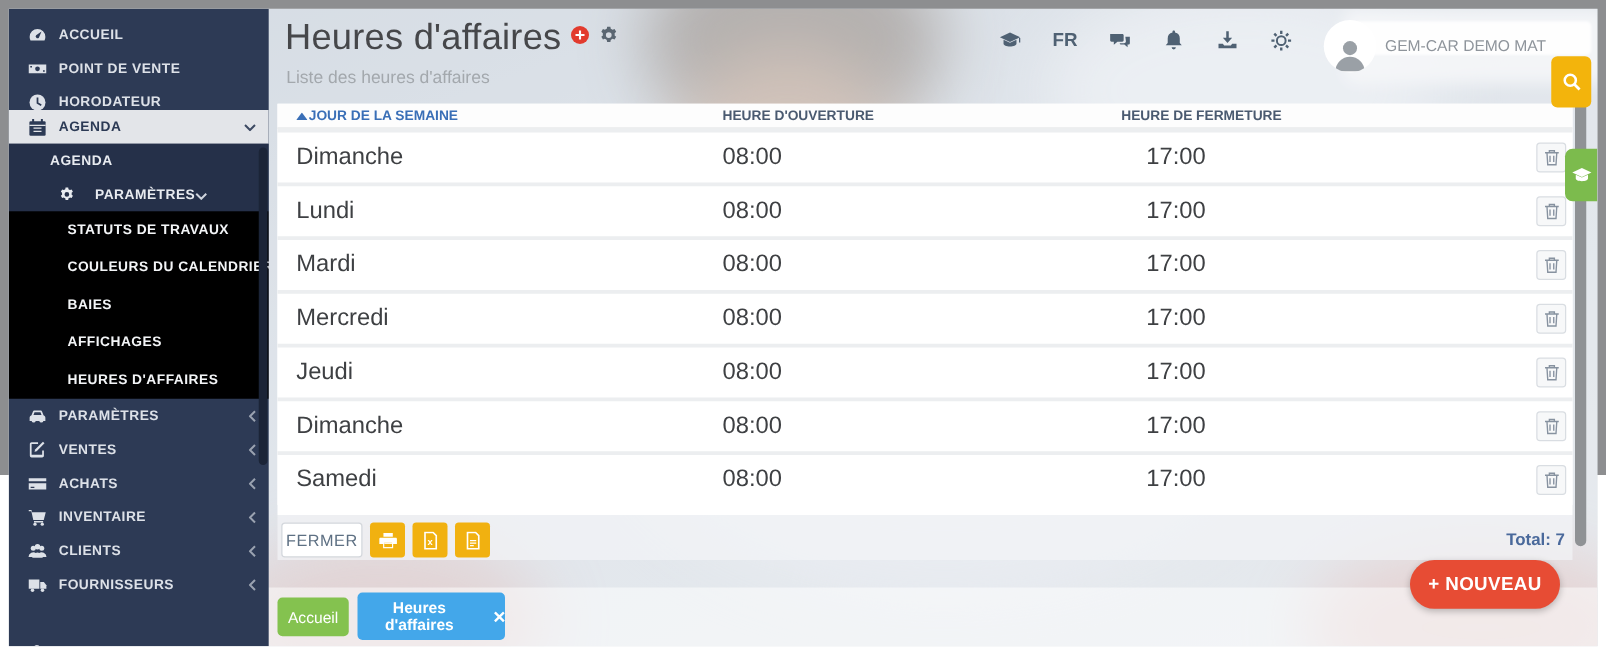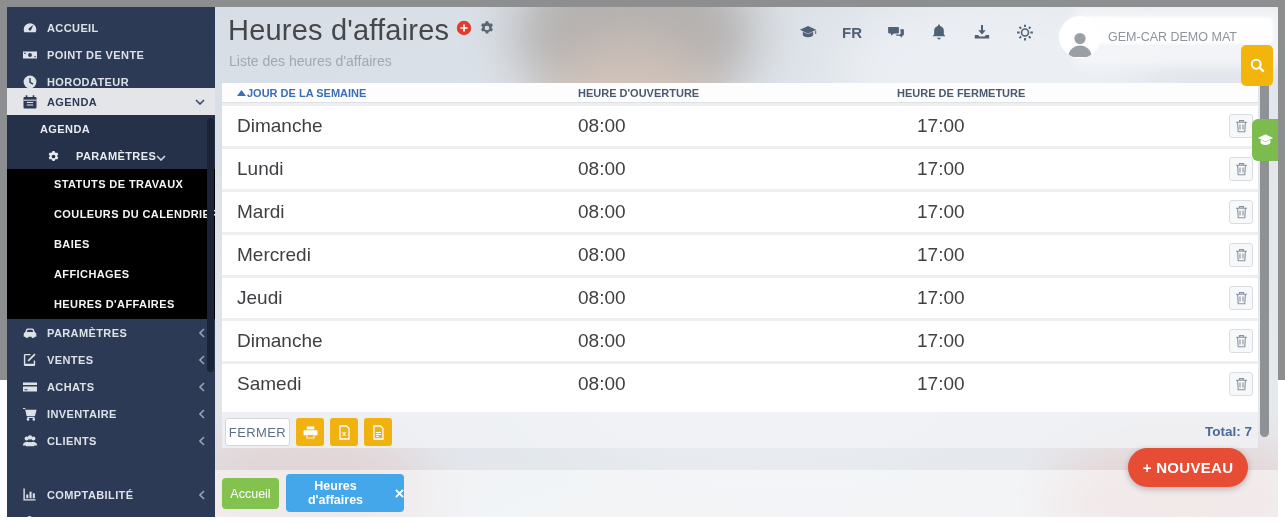--- a/index.html
+++ b/index.html
@@ -238,37 +238,37 @@
             </svg>
       </span>
       <span class="sb-label">CLIENTS</span>
       <span class="sb-chev">
             <svg width="6" height="10">
               <path d="M5 1 1 5l4 4" stroke="currentColor" stroke-width="1.6" fill="none"></path>
             </svg>
           </span>
     </div>
 
-
-    <div class="sb-item" style="top:474px">
-      <span class="sb-ic">
-        <svg viewBox="0 0 16 16" width="15" height="15" fill="currentColor">
-              <path d="M1.5 1.5H3v11.5h11.5v1.5H1.5z"></path>
-              <rect x="4.5" y="8" width="2.2" height="4"></rect>
-              <rect x="8" y="5" width="2.2" height="7"></rect>
-              <rect x="11.5" y="6.8" width="2.2" height="5.2"></rect>
-            </svg>
-      </span>
-      <span class="sb-label">COMPTABILITÉ</span>
-      <span class="sb-chev">
-            <svg width="6" height="10">
-              <path d="M5 1 1 5l4 4" stroke="currentColor" stroke-width="1.6" fill="none"></path>
-            </svg>
-          </span>
-    </div>
+    <div class="sb-item" style="top:447px">
+      <span class="sb-ic">
+        <svg viewBox="0 0 16 16" width="16" height="16" fill="currentColor">
+              <path d="M1 3.5h8.5V11H1z"></path>
+              <path d="M10.2 5.5h2.9l2 2.6V11h-4.9z"></path>
+              <circle cx="4" cy="12.2" r="1.4"></circle>
+              <circle cx="12" cy="12.2" r="1.4"></circle>
+            </svg>
+      </span>
+      <span class="sb-label">FOURNISSEURS</span>
+      <span class="sb-chev">
+            <svg width="6" height="10">
+              <path d="M5 1 1 5l4 4" stroke="currentColor" stroke-width="1.6" fill="none"></path>
+            </svg>
+          </span>
+    </div>
+
 
     <div class="sb-item" style="top:501px">
       <span class="sb-ic">
         <svg viewBox="0 0 16 16" width="15" height="15" fill="currentColor">
               <circle cx="8" cy="4.8" r="2.6"></circle>
               <path d="M2.8 14a5.2 5.2 0 0 1 10.4 0z"></path>
             </svg>
       </span>
       <span class="sb-label">RESSOURCES HUMAINES</span>
       <span class="sb-chev">

